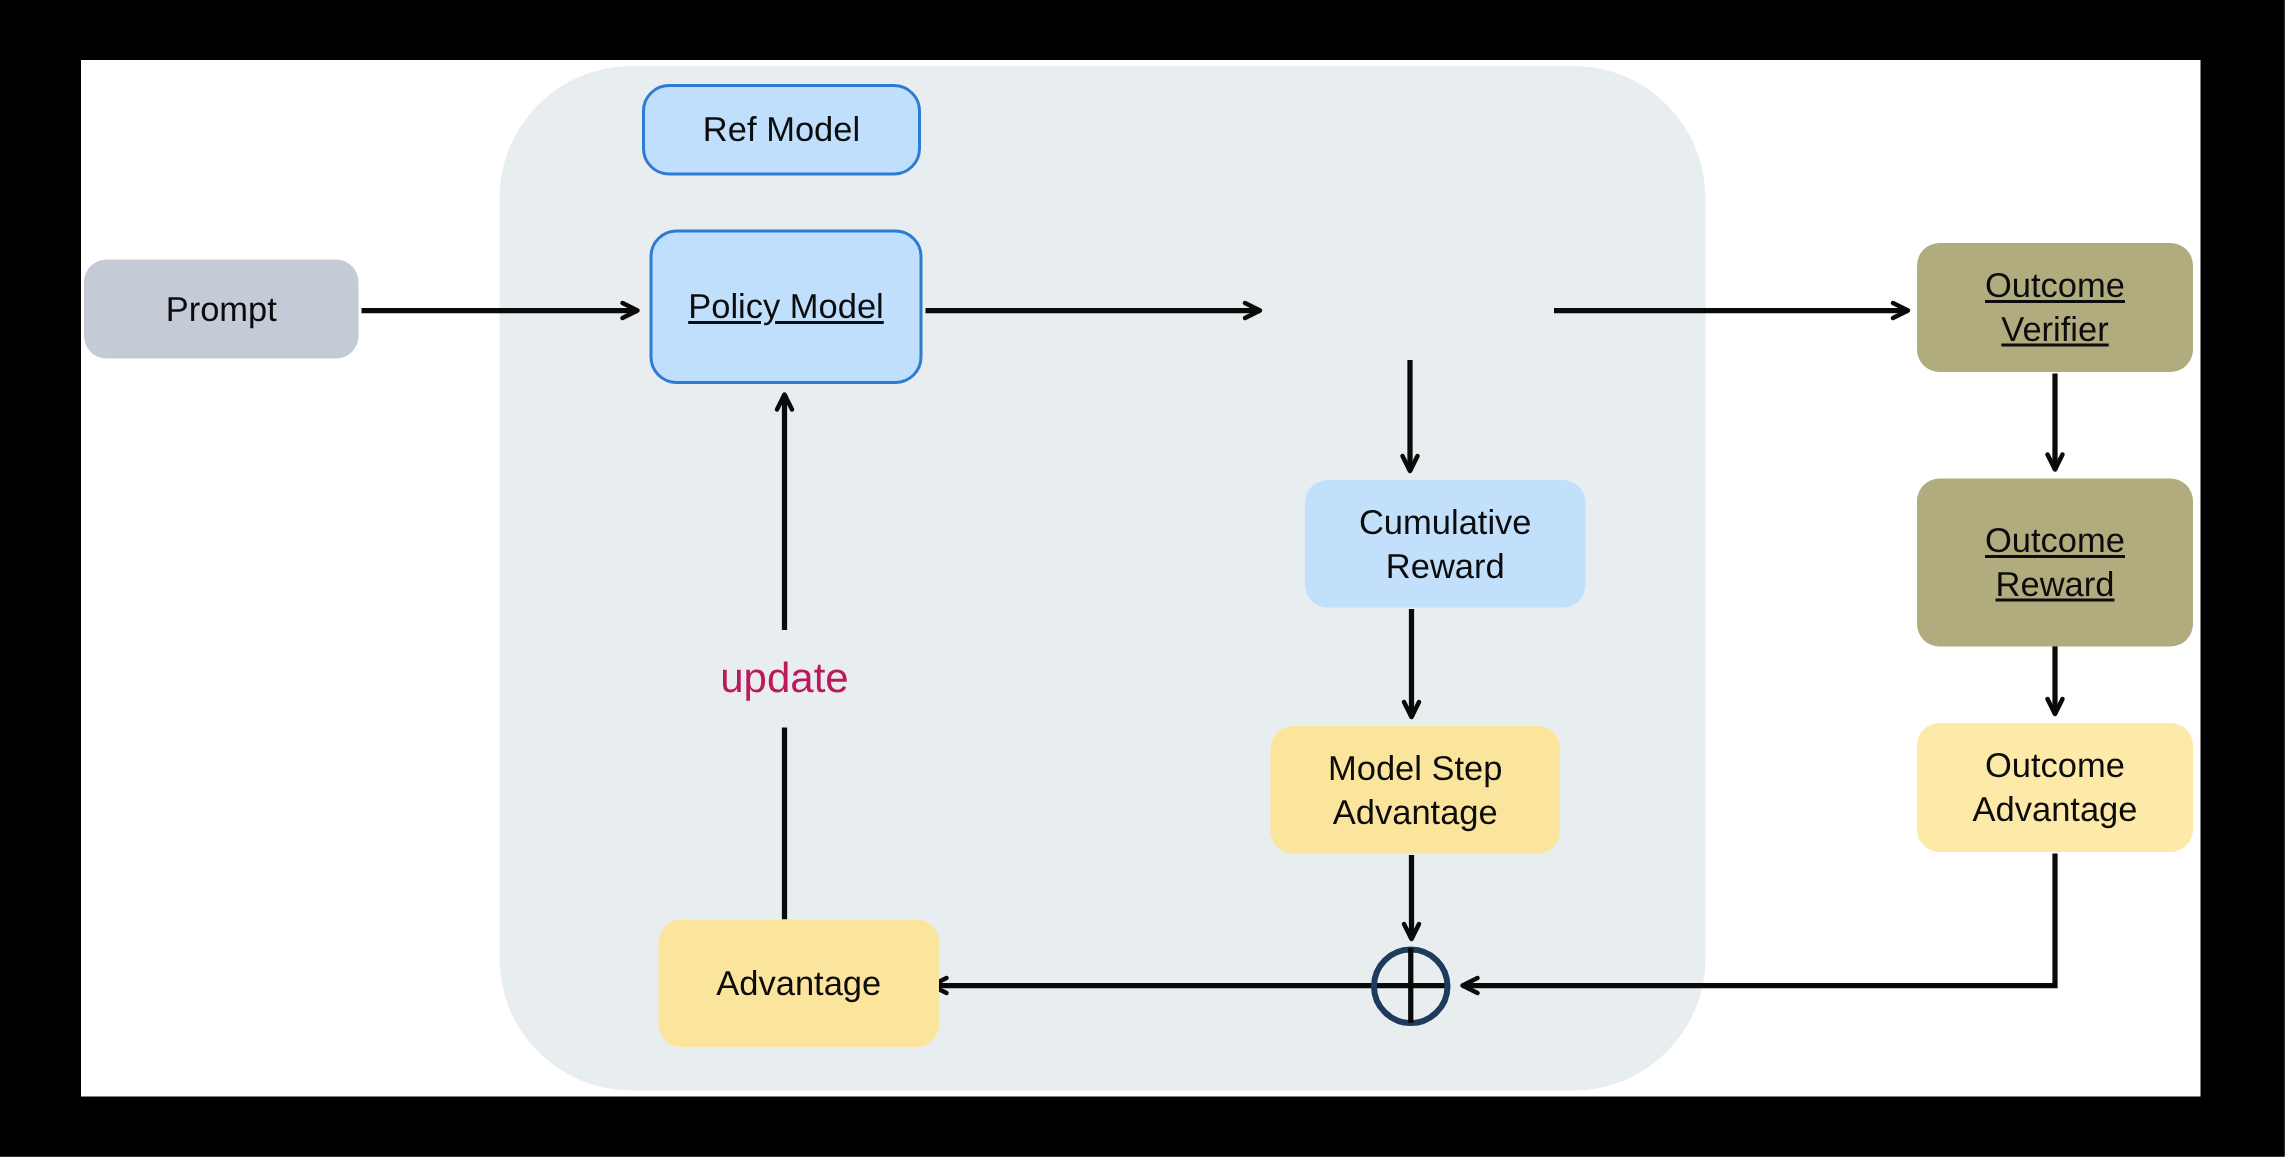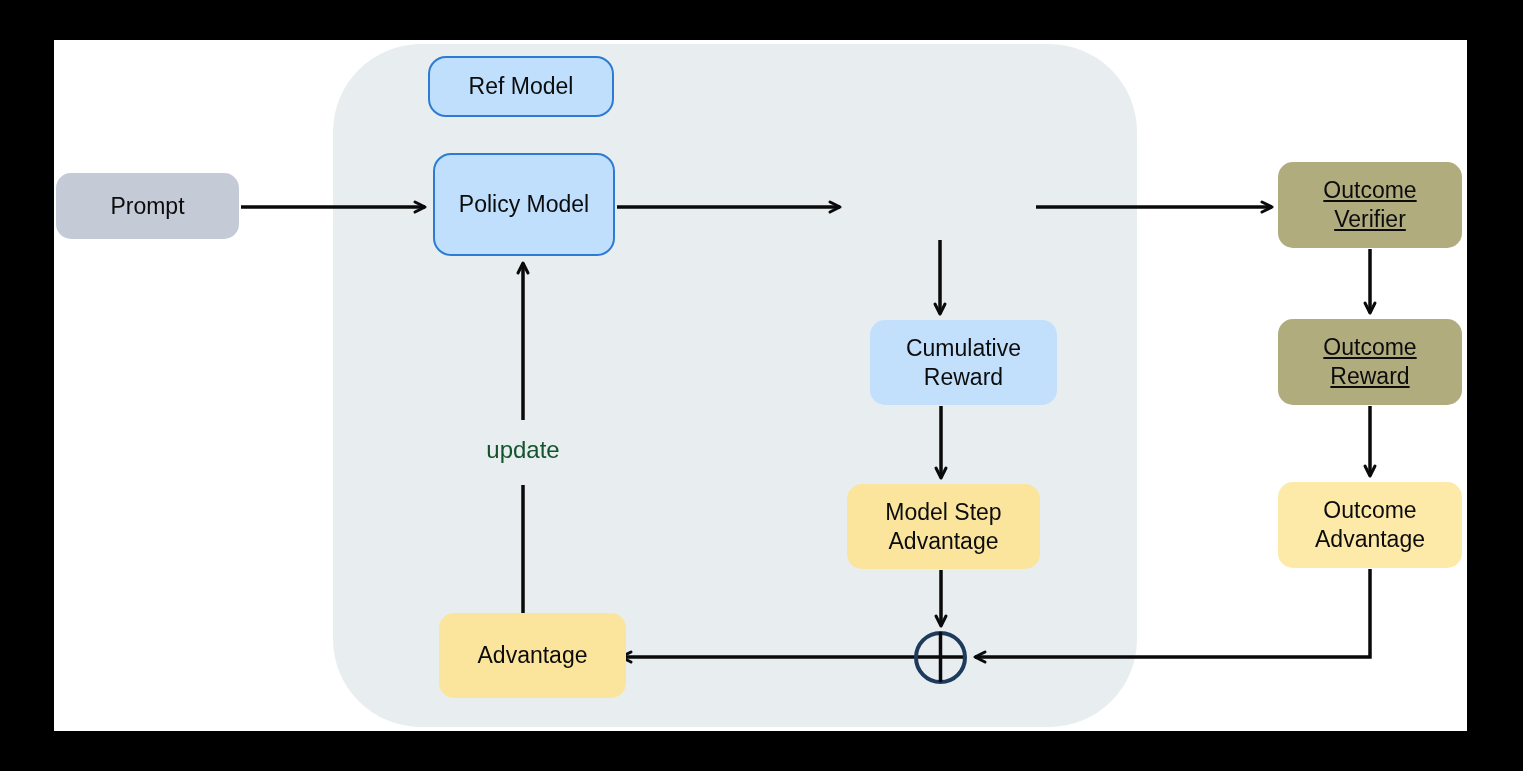--- a/index.html
+++ b/index.html
@@ -6,21 +6,21 @@
   .frame{position:relative;width:1523px;height:771px;background:#000;overflow:hidden;
          font-family:"Liberation Sans","DejaVu Sans",sans-serif;}
   .canvas{position:absolute;left:54px;top:40px;width:1413px;height:691px;background:#ffffff;}
   .group{position:absolute;left:279px;top:4px;width:804px;height:683px;
          background:#e8edf0;border-radius:88px;}
   .edges{position:absolute;left:0;top:0;width:1413px;height:691px;pointer-events:none;}
   .node{position:absolute;display:flex;align-items:center;justify-content:center;
         text-align:center;color:#0c0c0c;font-size:23px;line-height:1.25;
         border-radius:15px;box-sizing:border-box;padding:4px 10px;}
   .node.bordered{border-radius:18px;}
-  .edge-label{position:absolute;color:#14532d;font-size:24px;text-align:center;}
+  .edge-label{position:absolute;color:#be185d;font-size:28px;text-align:center;}
   
   .c-gray{background:#c5cad7;}
   .c-blue{background:#bfdffc;border:2.5px solid #2e7cd1;}
   .c-lightblue{background:#c2e0fb;}
   .c-yellow{background:#fbe59c;}
   .c-paleyellow{background:#fdeaa9;}
   .c-olive{background:#b1ac7e;text-decoration:underline;}
 </style>
 </head>
 <body>
@@ -57,42 +57,42 @@
     </svg>
 
     <div class="node c-blue bordered" style="left: 374px; top: 16px; width: 186px; height: 61px; background: rgb(191, 223, 252); border: 2.5px solid rgb(46, 124, 209);">
       <span>Ref Model</span>
     </div>
 
     <div class="node c-gray" style="left: 2px; top: 133px; width: 183px; height: 66px; background: rgb(197, 202, 215);">
       <span>Prompt</span>
     </div>
 
-    <div class="node c-blue bordered" style="left: 379px; top: 113px; width: 182px; height: 103px; background: rgb(191, 223, 252); border: 2.5px solid rgb(46, 124, 209);">
+    <div class="node c-blue bordered" style="left: 379px; top: 113px; width: 182px; height: 103px; background: rgb(191, 223, 252); border: 2.5px solid rgb(46, 124, 209); text-decoration: underline;">
       <span>Policy Model</span>
     </div>
 
 
     <div class="node c-lightblue" style="left: 816px; top: 280px; width: 187px; height: 85px; background: rgb(194, 224, 251);">
       <span>Cumulative Reward</span>
     </div>
 
     <div class="node c-yellow" style="left: 793px; top: 444px; width: 193px; height: 85px; background: rgb(251, 229, 156);">
       <span>Model Step Advantage</span>
     </div>
 
     <div class="node c-yellow" style="left: 385px; top: 573px; width: 187px; height: 85px; background: rgb(251, 229, 156);">
       <span>Advantage</span>
     </div>
 
     <div class="node c-olive" style="left: 1224px; top: 122px; width: 184px; height: 86px; background: rgb(177, 172, 126);">
       <span>Outcome Verifier</span>
     </div>
 
-    <div class="node c-olive" style="left: 1224px; top: 279px; width: 184px; height: 86px; background: rgb(177, 172, 126);">
+    <div class="node c-olive" style="left: 1224px; top: 279px; width: 184px; height: 112px; background: rgb(177, 172, 126);">
       <span>Outcome Reward</span>
     </div>
 
     <div class="node c-paleyellow" style="left: 1224px; top: 442px; width: 184px; height: 86px; background: rgb(253, 234, 169);">
       <span>Outcome Advantage</span>
     </div>
 
     <div class="edge-label" style="left:414px;top:396px;width:110px;">update</div>
 
   </div>

